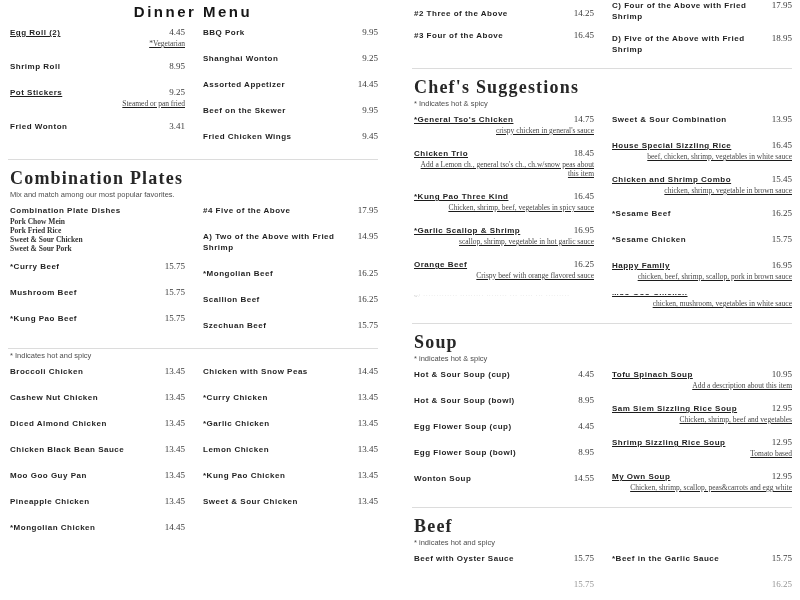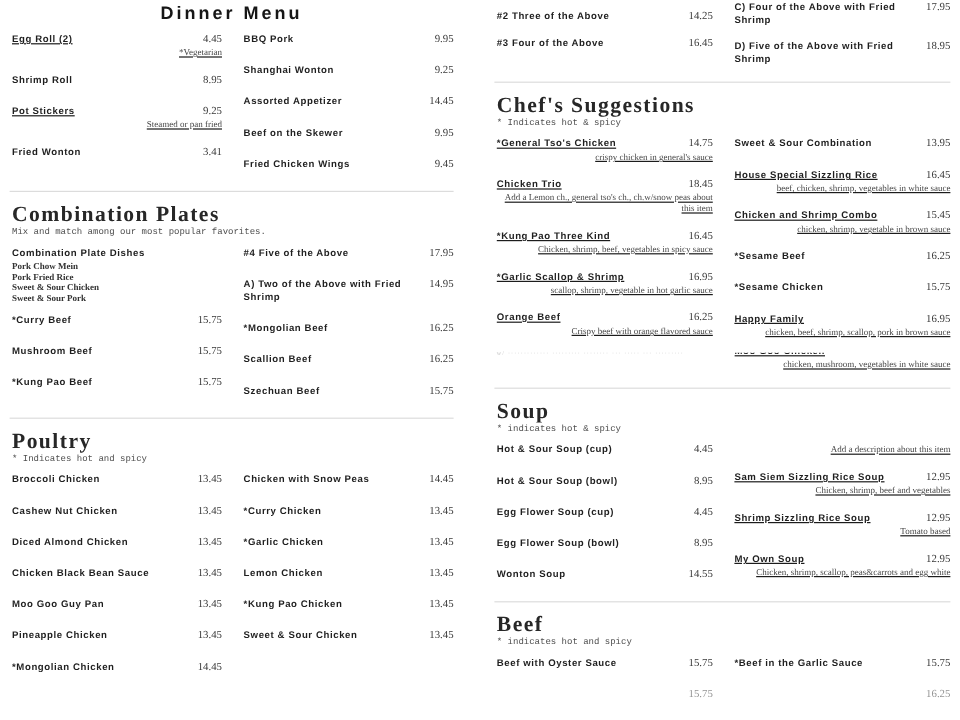--- a/index.html
+++ b/index.html
@@ -6,21 +6,21 @@
   .page{position:relative;width:800px;height:600px;overflow:hidden;background:var(--background,#ffffff);
         font-family:"Liberation Sans",sans-serif;color:var(--text,#1c1c1c);}
   .half{position:absolute;top:0;}
   .half[data-side="left"]{left:8px;width:370px;}
   .half[data-side="right"]{left:412px;width:380px;}
   .page-title{padding-top:3px;text-align:center;font-size:15px;font-weight:bold;letter-spacing:2.5px;
               line-height:18px;color:#161616;}
   .sec-heading{margin:8px 0 0 2px;font-family:"Liberation Serif",serif;font-weight:600;font-size:18px;
                line-height:20px;letter-spacing:1.2px;color:var(--heading,#272727);}
   .half[data-side="left"] section:first-of-type .sec-heading{margin-top:19px;}
-  .sec-sub{margin:2px 0 0 2px;font-family:Liberation Mono, monospace;font-size:7.5px;line-height:9px;color:#4e4e4e;}
+  .sec-sub{margin:2px 0 0 2px;font-family:Liberation Sans, sans-serif;font-size:7.5px;line-height:9px;color:#4e4e4e;}
   .divider{border:0;border-top:1px solid var(--divider,#dcdcdc);margin:2px 0 0 0;}
   .cols{display:flex;gap:18px;margin-top:6px;padding-left:2px;}
   .no-heading .cols{margin-top:0;}
   .col{flex:1;min-width:0;}
   .half[data-side="right"] .no-heading .col:first-child{margin-top:8px;}
   .item{margin-bottom:15px;}
   .no-heading .item{margin-bottom:11px;}
   .item.with-desc{margin-bottom:13px;text-decoration:underline;}
   .item.has-sublist{margin-bottom:8px;}
   .item-head{position:relative;padding-right:24px;}
@@ -172,21 +172,20 @@
               <div class="item-head">
                 <span class="name">Szechuan Beef</span>
                 <span class="price">15.75</span>
               </div>
             </div>
           </div>
         </div>
       </section>
       <hr class="divider">
       <section class="menu-section">
-        <h2 class="sec-heading">Poultry</h2>
         <div class="sec-sub">* Indicates hot and spicy</div>
         <div class="cols">
           <div class="col">
             <div class="item">
               <div class="item-head">
                 <span class="name">Broccoli Chicken</span>
                 <span class="price">13.45</span>
               </div>
             </div>
             <div class="item">
@@ -430,20 +429,24 @@
             </div>
             <div class="item">
               <div class="item-head">
                 <span class="name">Wonton Soup</span>
                 <span class="price">14.55</span>
               </div>
             </div>
           </div>
           <div class="col">
             <div class="item with-desc">
+              <div class="item-head">
+                <span class="name">Tofu Spinach Soup</span>
+                <span class="price">10.95</span>
+              </div>
               <div class="desc">Add a description about this item</div>
             </div>
             <div class="item with-desc">
               <div class="item-head">
                 <span class="name">Sam Siem Sizzling Rice Soup</span>
                 <span class="price">12.95</span>
               </div>
               <div class="desc">Chicken, shrimp, beef and vegetables</div>
             </div>
             <div class="item with-desc">

